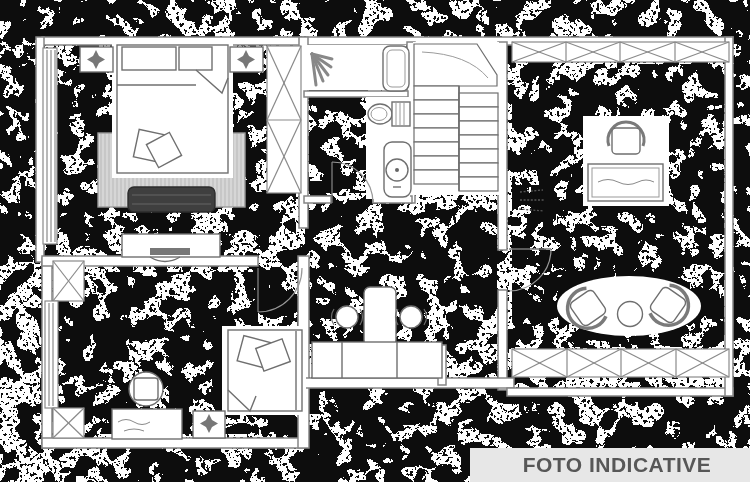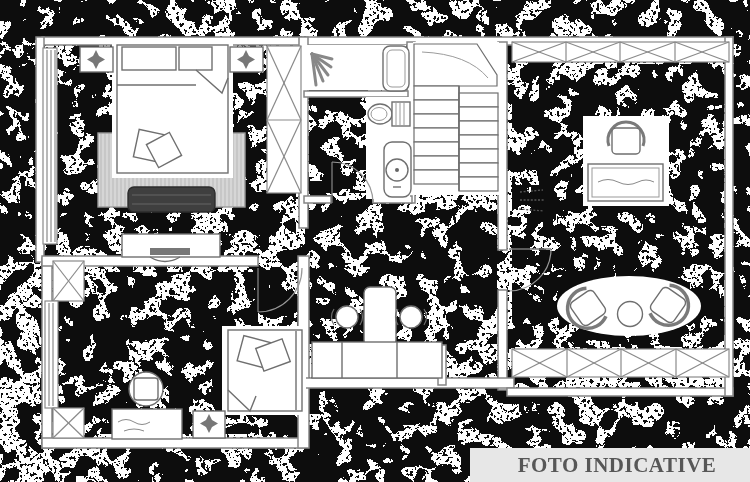--- a/index.html
+++ b/index.html
@@ -1,17 +1,17 @@
 <!DOCTYPE html>
 <html><head>
 <meta charset="utf-8">
 <style>
   html,body{margin:0;padding:0;background:#ffffff;}
   .stage{position:relative;width:750px;height:482px;overflow:hidden;background:#fdfdfd;
-         font-family:Liberation Serif, serif;}
+         font-family:Liberation Sans, sans-serif;}
   .stage svg{position:absolute;left:0;top:0;}
   .banner{position:absolute;left:470px;top:448px;width:280px;height:34px;
           background:#e7e7e7;display:flex;align-items:center;justify-content:center;}
   .banner span{color:#575757;font-weight:700;font-size:21px;letter-spacing:0.5px;
                padding-left:14px;}
 </style>
 </head>
 <body>
 
 <div class="stage">

